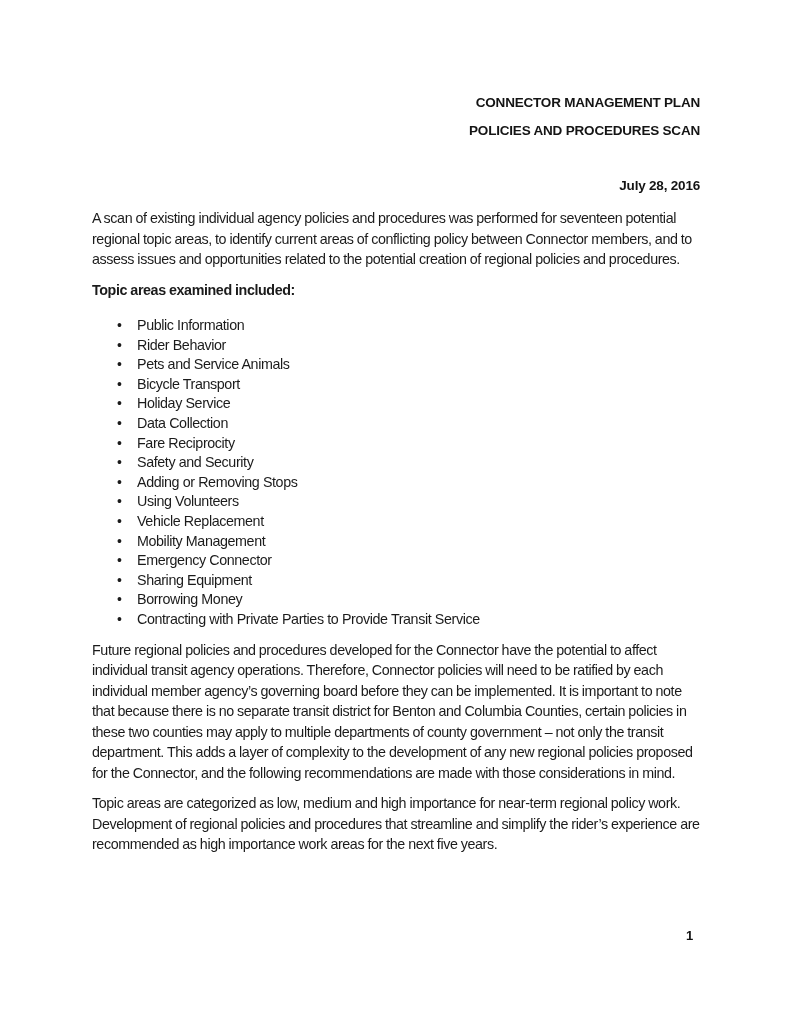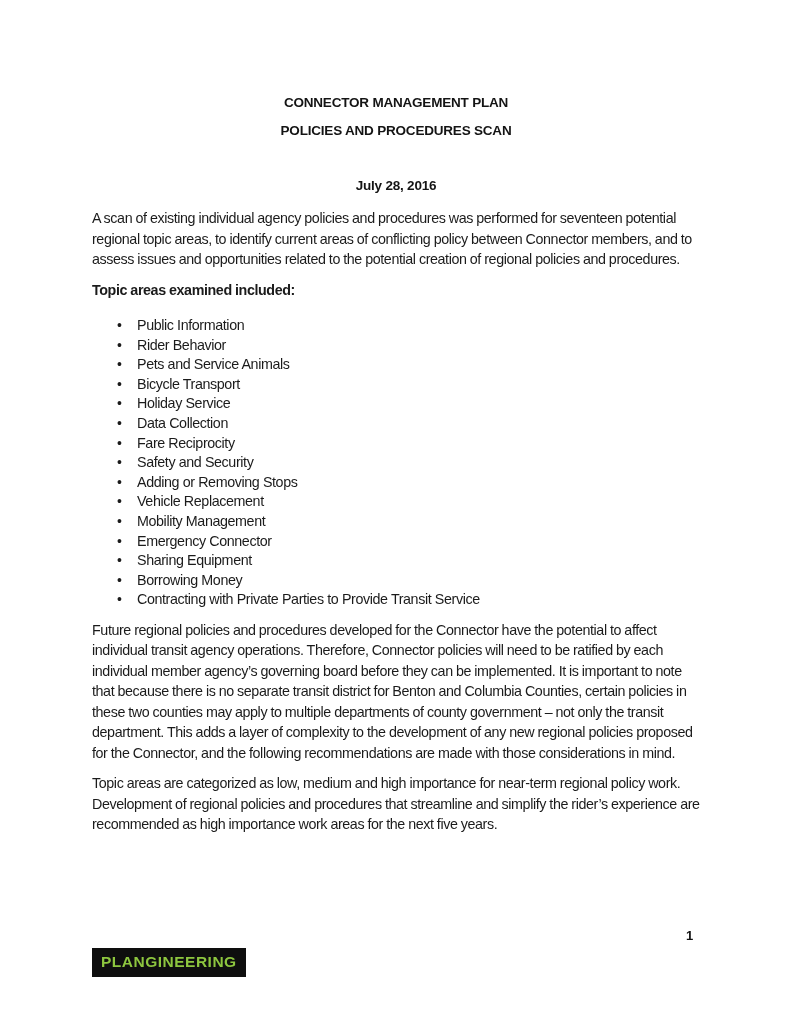--- a/index.html
+++ b/index.html
@@ -17,21 +17,21 @@
     color: #1b1b1b;
     overflow: hidden;
   }
   .content {
     position: absolute;
     left: 92px;
     top: 94px;
     width: 608px;
   }
   .doc-heading {
-    text-align: center;
+    text-align: right;
     font-weight: bold;
     font-size: 13.5px;
     line-height: 17px;
     letter-spacing: -0.2px;
     margin: 0 0 11px 0;
     color: #141414;
   }
   .doc-heading.date-line {
     margin-bottom: 14px;
     margin-top: 38px;
@@ -103,29 +103,29 @@
     <ul class="topics">
       <li class="topic">Public Information</li>
       <li class="topic">Rider Behavior</li>
       <li class="topic">Pets and Service Animals</li>
       <li class="topic">Bicycle Transport</li>
       <li class="topic">Holiday Service</li>
       <li class="topic">Data Collection</li>
       <li class="topic">Fare Reciprocity</li>
       <li class="topic">Safety and Security</li>
       <li class="topic">Adding or Removing Stops</li>
+      <li class="topic">Using Volunteers</li>
       <li class="topic">Vehicle Replacement</li>
       <li class="topic">Mobility Management</li>
       <li class="topic">Emergency Connector</li>
       <li class="topic">Sharing Equipment</li>
       <li class="topic">Borrowing Money</li>
       <li class="topic">Contracting with Private Parties to Provide Transit Service</li>
     </ul>
 
     <p class="body-par">Future regional policies and procedures developed for the Connector have the potential to affect individual transit agency operations.  Therefore, Connector policies will need to be ratified by each individual member agency’s governing board before they can be implemented.  It is important to note that because there is no separate transit district for Benton and Columbia Counties, certain policies in these two counties may apply to multiple departments of county government – not only the transit department. This adds a layer of complexity to the development of any new regional policies proposed for the Connector, and the following recommendations are made with those considerations in mind.</p>
 
     <p class="body-par">Topic areas are categorized as low, medium and high importance for near-term regional policy work. Development of regional policies and procedures that streamline and simplify the rider’s experience are recommended as high importance work areas for the next five years.</p>
 
   </div>
 
-  <div class="logo-badge" style="background: rgb(14, 14, 14); color: rgb(141, 198, 63);">PLANGINEERING</div>
   <div class="page-number">1</div>
 </div>
 
 </body></html>

